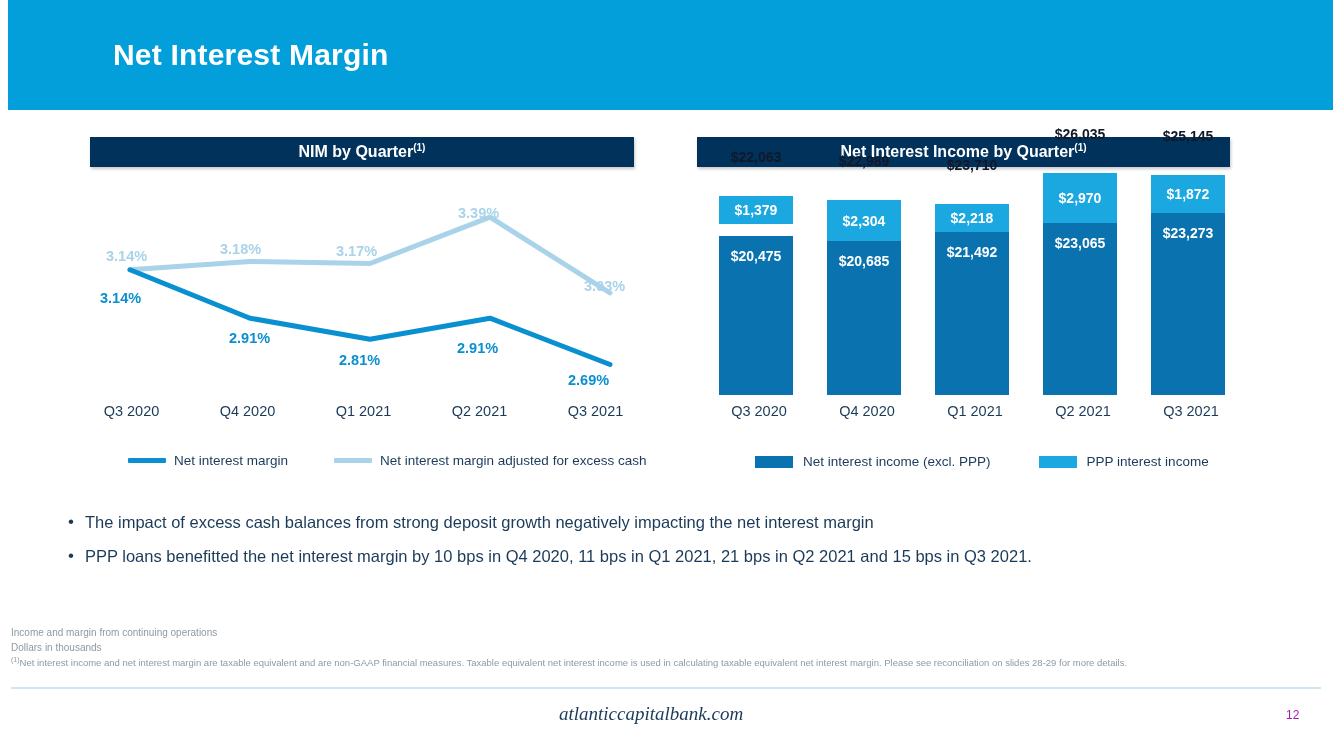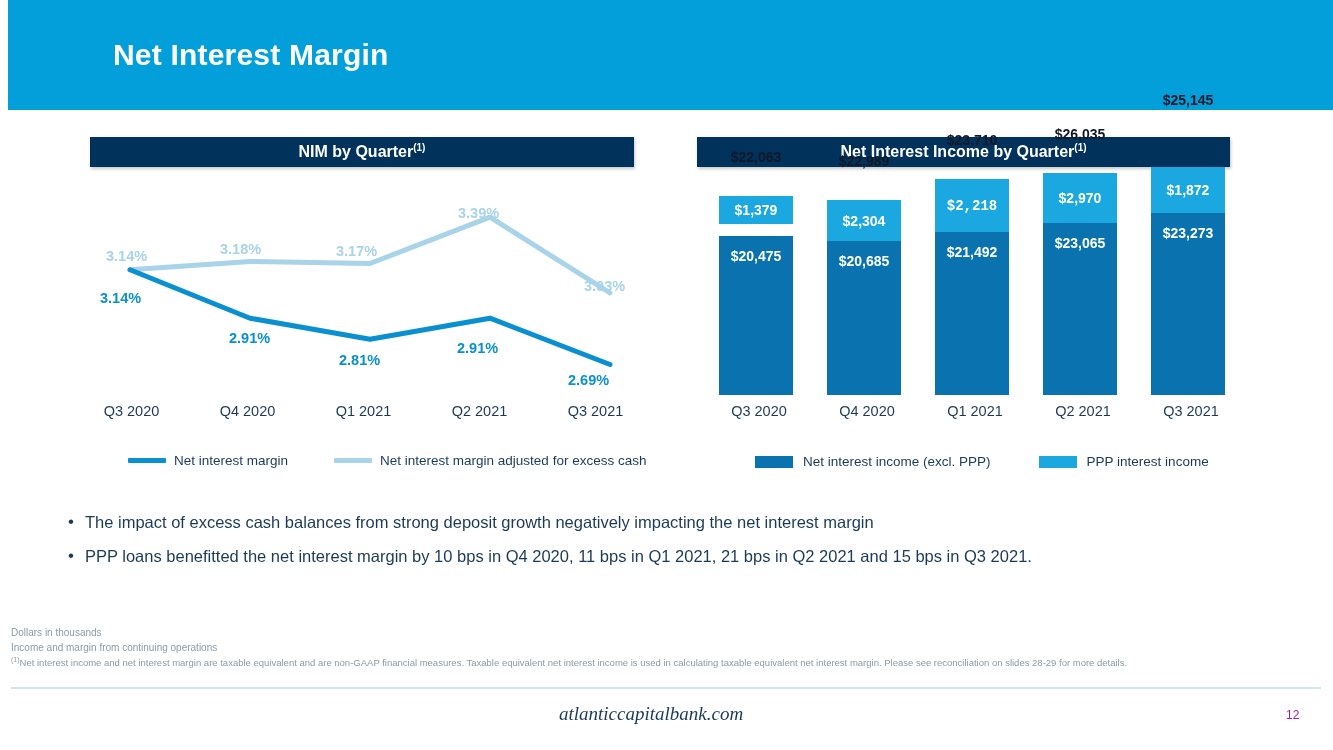--- a/index.html
+++ b/index.html
@@ -300,41 +300,41 @@
       <div class="bar-seg seg-ppp" style="height:41px;">
         <span class="seg-label">$2,304</span>
       </div>
       <div class="bar-seg seg-core" style="height:154px;">
         <span class="seg-label">$20,685</span>
       </div>
     </div>
 
     <div class="bar-group" style="left:238px;">
       <div class="bar-total" style="top:-47px;">$23,710</div>
-      <div class="bar-seg seg-ppp" style="height:53px;font-family:Liberation Mono, monospace;">
+      <div class="bar-seg seg-ppp" style="height:28px;">
         <span class="seg-label">$2,218</span>
       </div>
       <div class="bar-seg seg-core" style="height:163px;">
         <span class="seg-label">$21,492</span>
       </div>
     </div>
 
     <div class="bar-group" style="left:346px;">
       <div class="bar-total" style="top:-47px;">$26,035</div>
       <div class="bar-seg seg-ppp" style="height:50px;">
         <span class="seg-label">$2,970</span>
       </div>
       <div class="bar-seg seg-core" style="height:172px;">
         <span class="seg-label">$23,065</span>
       </div>
     </div>
 
     <div class="bar-group" style="left:454px;">
       <div class="bar-total" style="top:-47px;">$25,145</div>
-      <div class="bar-seg seg-ppp" style="height:46px;margin-top:28px;">
+      <div class="bar-seg seg-ppp" style="height:38px;">
         <span class="seg-label">$1,872</span>
       </div>
       <div class="bar-seg seg-core" style="height:182px;">
         <span class="seg-label">$23,273</span>
       </div>
     </div>
 
   </div>
 
   <div class="cat-axis" style="left:702px;  top:403px; width:114px;">Q3 2020</div>
@@ -359,22 +359,22 @@
       <span class="bullet-dot">•</span>
       <span class="bullet-text">The impact of excess cash balances from strong deposit growth negatively impacting the net interest margin</span>
     </div>
     <div class="bullet-row">
       <span class="bullet-dot">•</span>
       <span class="bullet-text">PPP loans benefitted the net interest margin by 10 bps in Q4 2020, 11 bps in Q1 2021, 21 bps in Q2 2021 and 15 bps in Q3 2021.</span>
     </div>
   </div>
 
   <div class="footnotes">
+    <div>Income and margin from continuing operations</div>
     <div>Dollars in thousands</div>
-    <div>Income and margin from continuing operations</div>
     <div class="fn-small"><sup>(1)</sup><span>Net interest income and net interest margin are taxable equivalent and are non-GAAP financial measures. Taxable equivalent net interest income is used in calculating taxable equivalent net interest margin. Please see reconciliation on slides 28-29 for more details.</span></div>
   </div>
 
   <div class="footer-rule"></div>
   <div class="footer-url">atlanticcapitalbank.com</div>
   <div class="footer-page">12</div>
 
 </div>
 
 </body></html>

